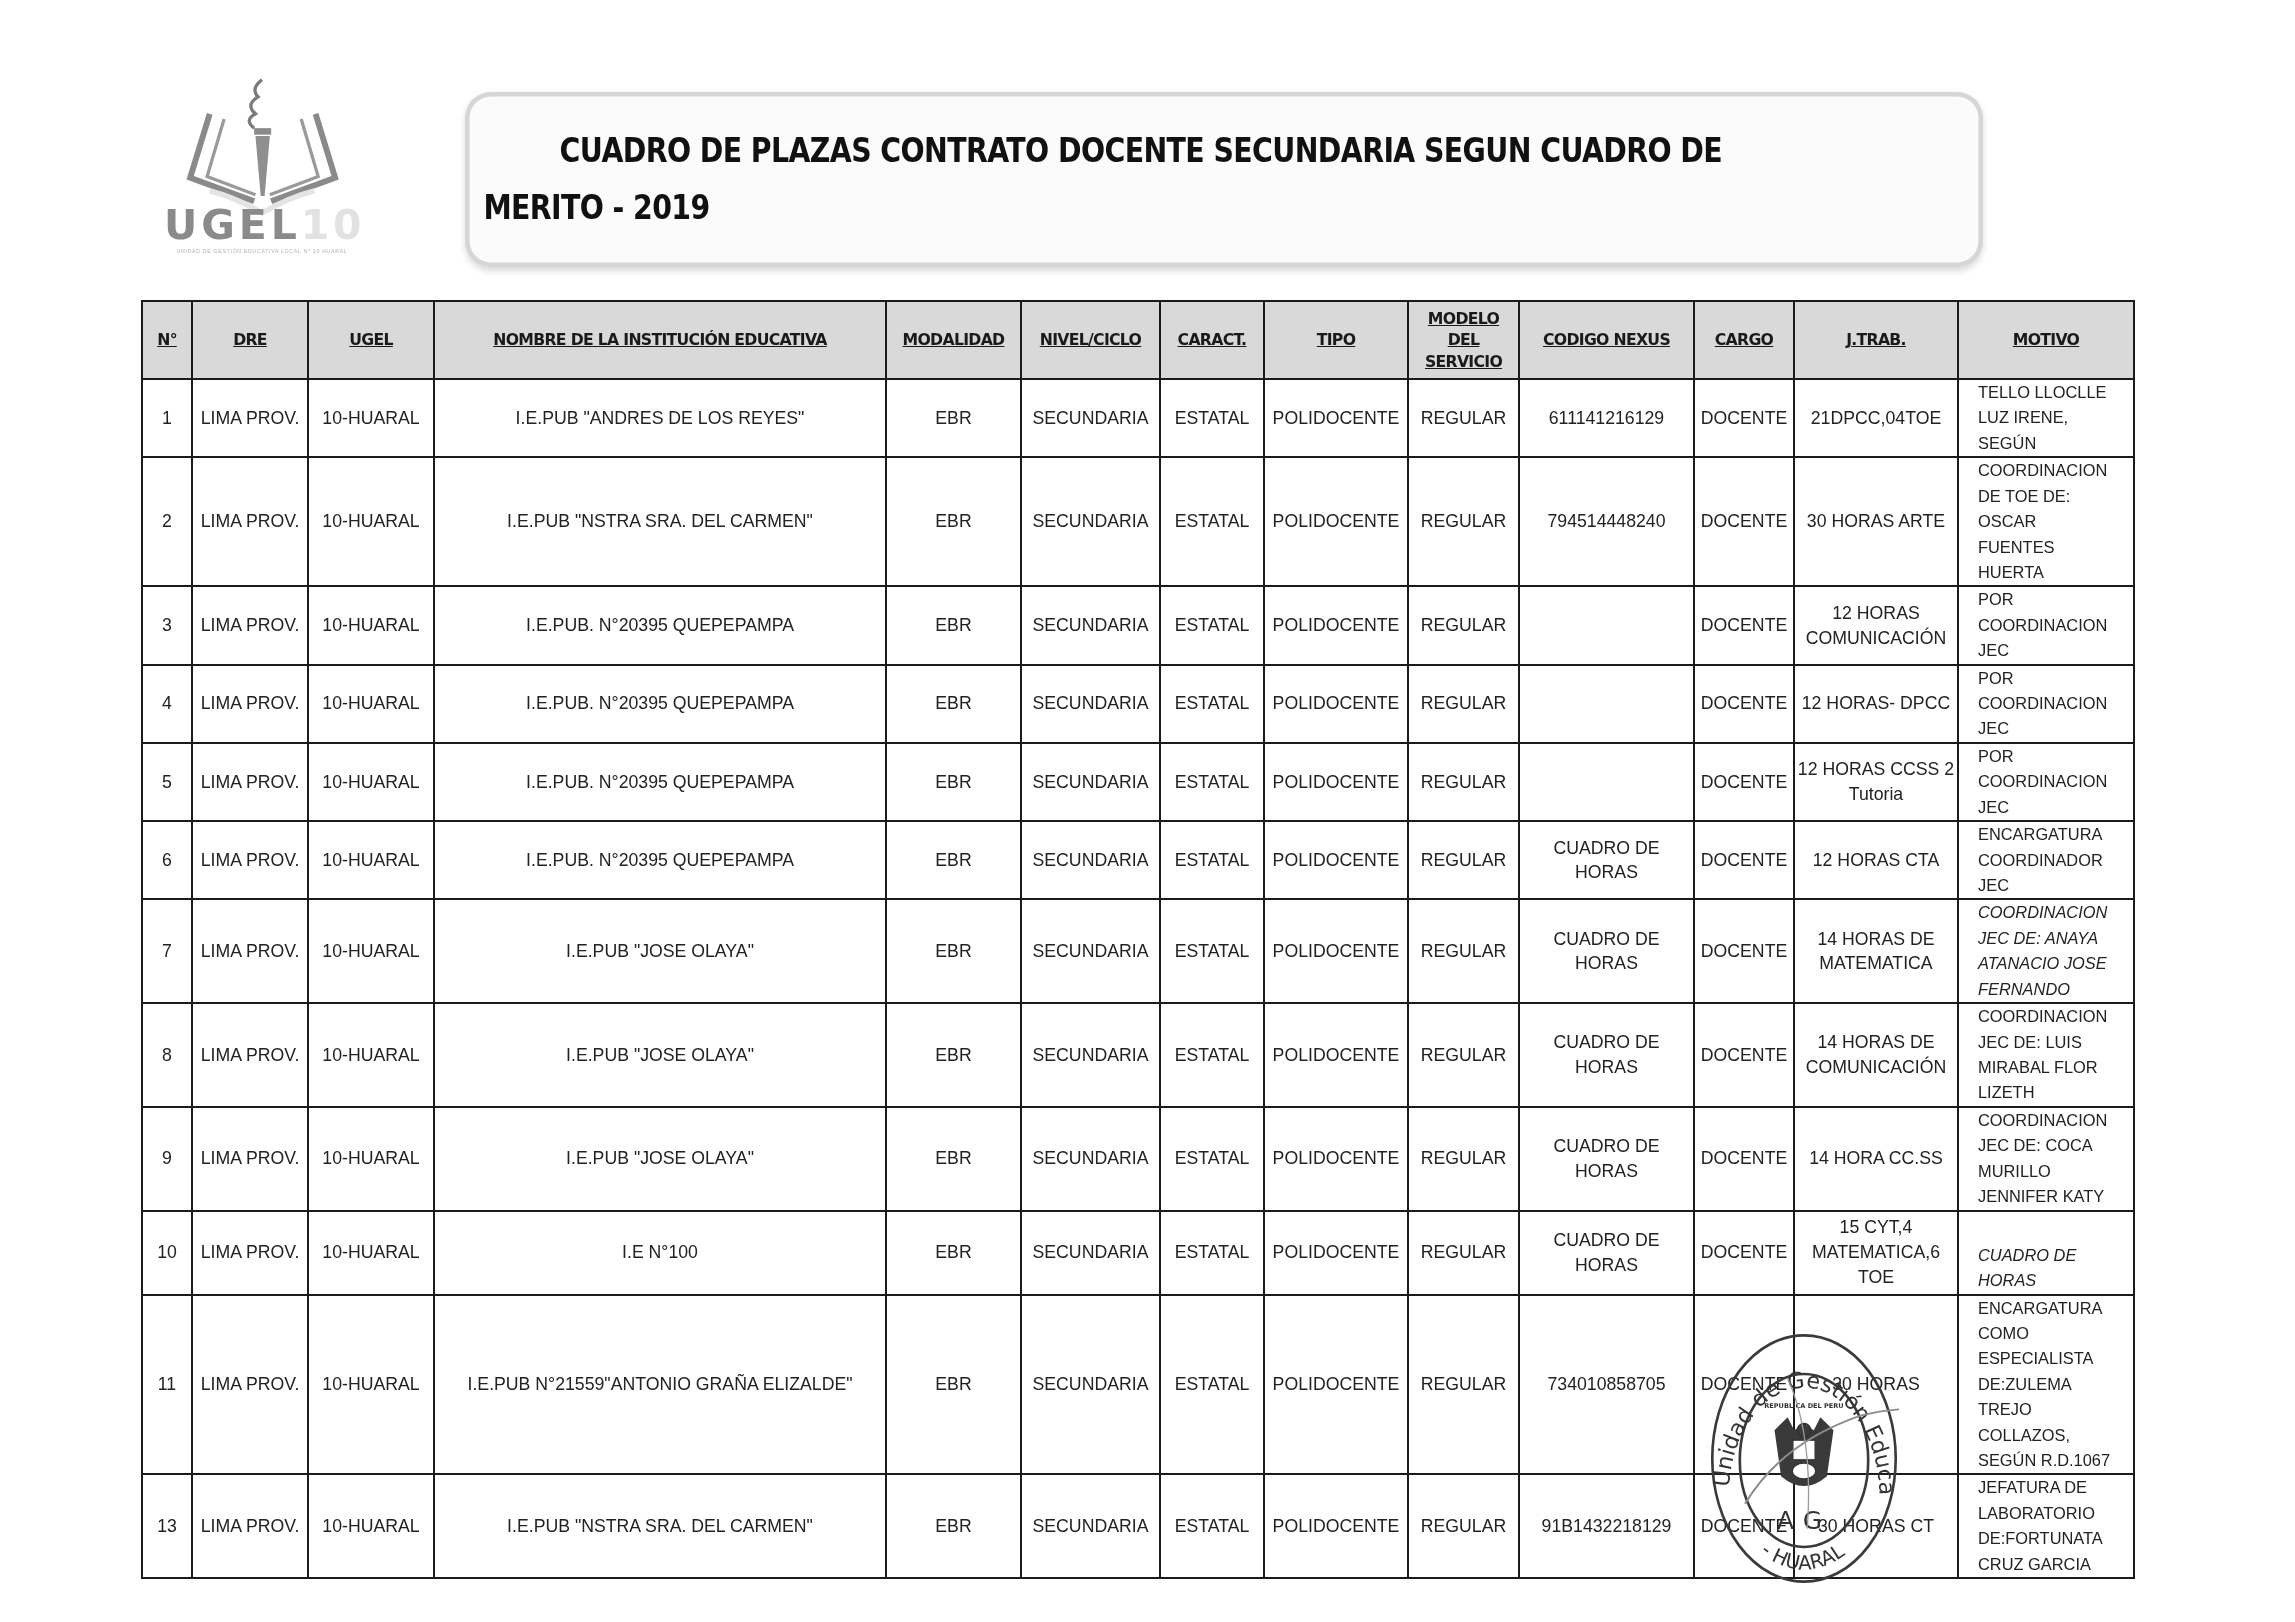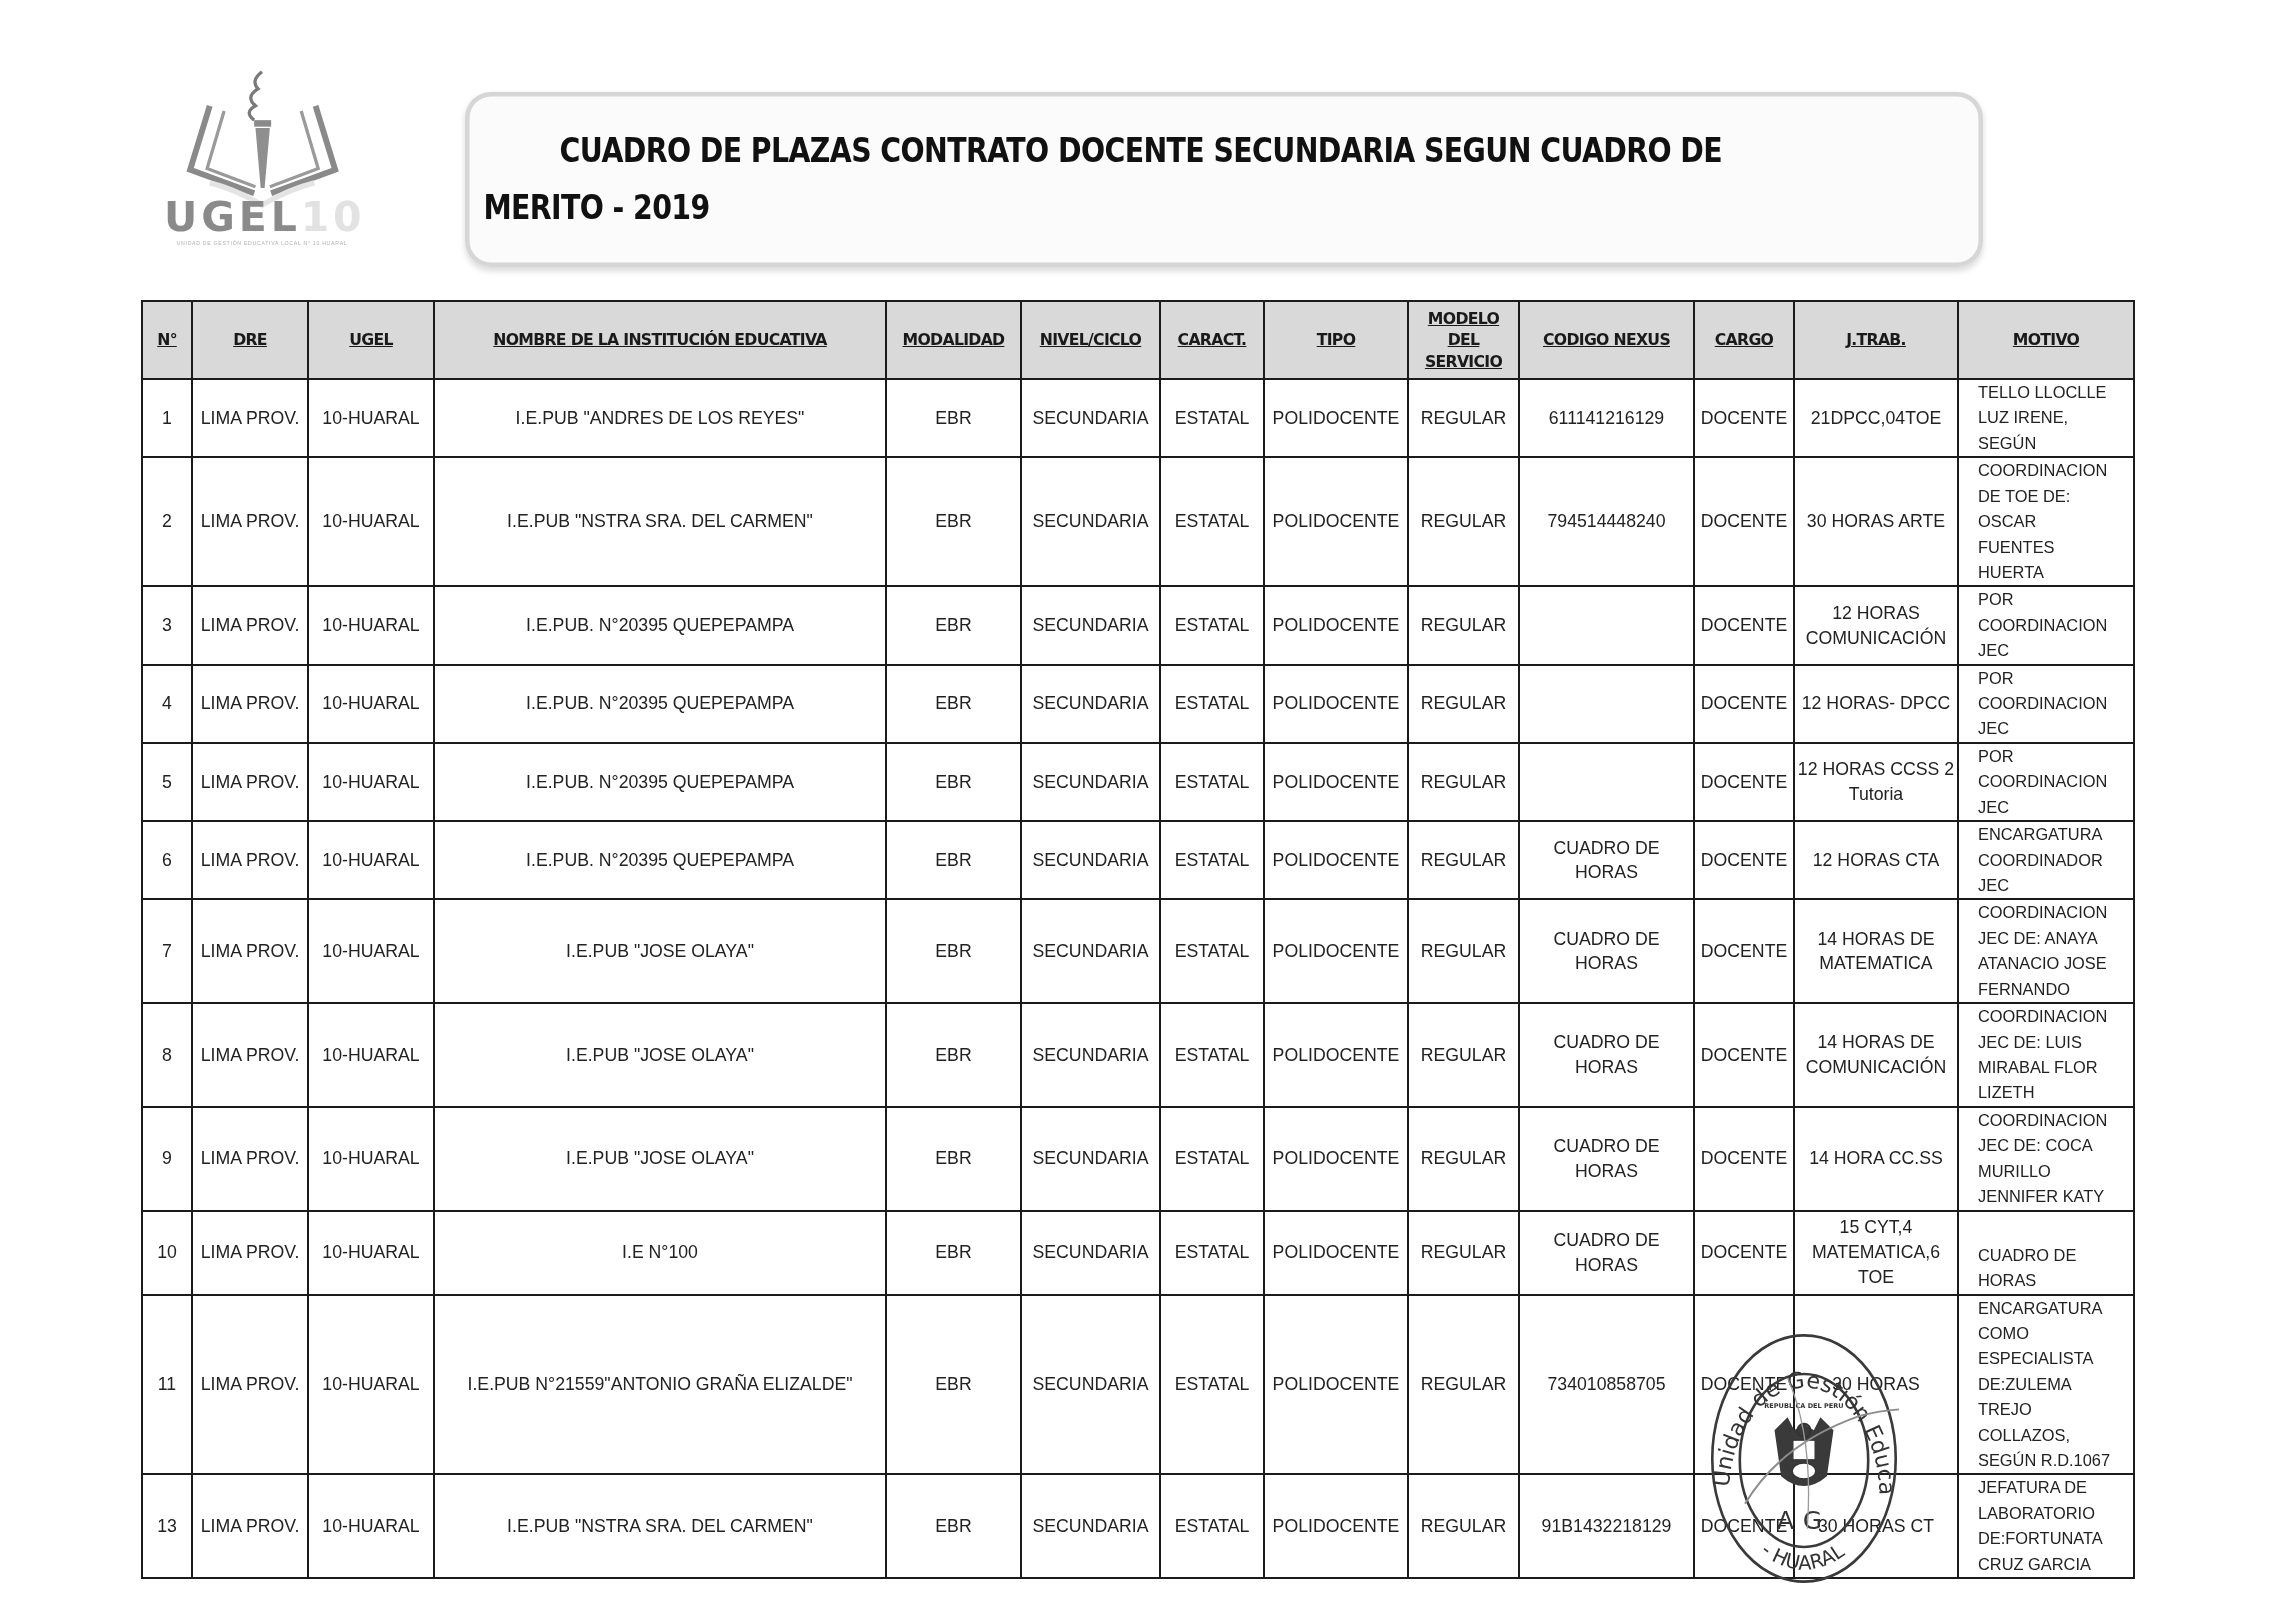--- a/index.html
+++ b/index.html
@@ -1,20 +1,20 @@
 <!DOCTYPE html>
 <html style="font-size:10.5px"><head>
 <meta charset="utf-8">
 <style>
   html, body { margin:0; padding:0; background:#ffffff; }
   body { width:2295px; height:1623px; position:relative; overflow:hidden;
          font-family:"Liberation Sans", "DejaVu Sans", sans-serif; color:#1a1a1a; }
 
   
-  .logo { position:absolute; left:164px; top:65px; width:196px; height:190px; }
+  .logo { position:absolute; left:164px; top:73px; width:196px; height:190px; }
   .logo svg { width:100%; height:100%; }
   .logo-text { position:absolute; left:0; top:128px; width:196px; text-align:center;
                font-family:"DejaVu Sans", sans-serif; font-weight:bold; font-size:41px;
                letter-spacing:3.9px; }
   .logo-text .ugel { color:#8a8a8a; }
   .logo-text .num { color:#e2e2e2; }
   .logo-sub { position:absolute; left:6.5px; top:175px; width:183px; text-align:center;
               font-size:5.2px; color:#b0b0b0; letter-spacing:0.7px; white-space:nowrap; }
 
   
@@ -28,21 +28,21 @@
   
   table.plazas { position:absolute; left:141px; top:300px; border-collapse:collapse;
                  table-layout:fixed; width:1993px; }
   table.plazas th, table.plazas td { border:2px solid #1b1b1b; text-align:center; vertical-align:middle;
                  padding:0 2.6px; overflow:hidden; }
   table.plazas th { background:#d9d9d9; font-family:"DejaVu Sans", sans-serif; font-weight:bold;
                     font-size:15.7px; letter-spacing:-0.7px; height:76px; line-height:1.35;text-decoration:underline; }
   table.plazas td { font-size:17.7px; line-height:1.4; color:#222; }
   table.plazas td.motivo { text-align:left; font-size:16.4px; line-height:1.55; padding:0 19px; vertical-align:top; }
   table.plazas td.motivo.mid { vertical-align:middle; }
-  table.plazas td.motivo.bot { vertical-align:bottom; }
+  table.plazas td.motivo.bot { vertical-align:bottom;font-style:italic; }
   td.small { font-size:17px; }
 
   
   .stamp { position:absolute; left:1709px; top:1332px; width:190px; height:253px; }
   .stamp svg { width:100%; height:100%; }
 </style>
 </head>
 <body>
 
 <div class="logo">

